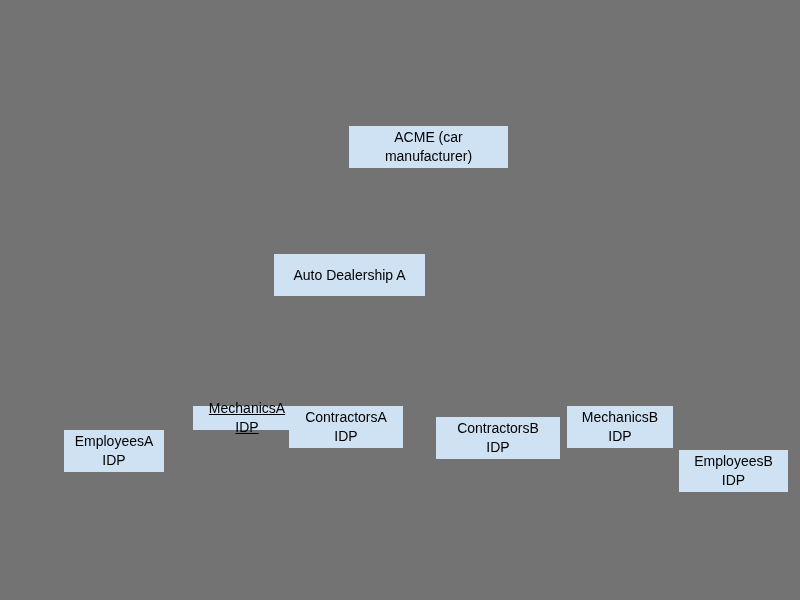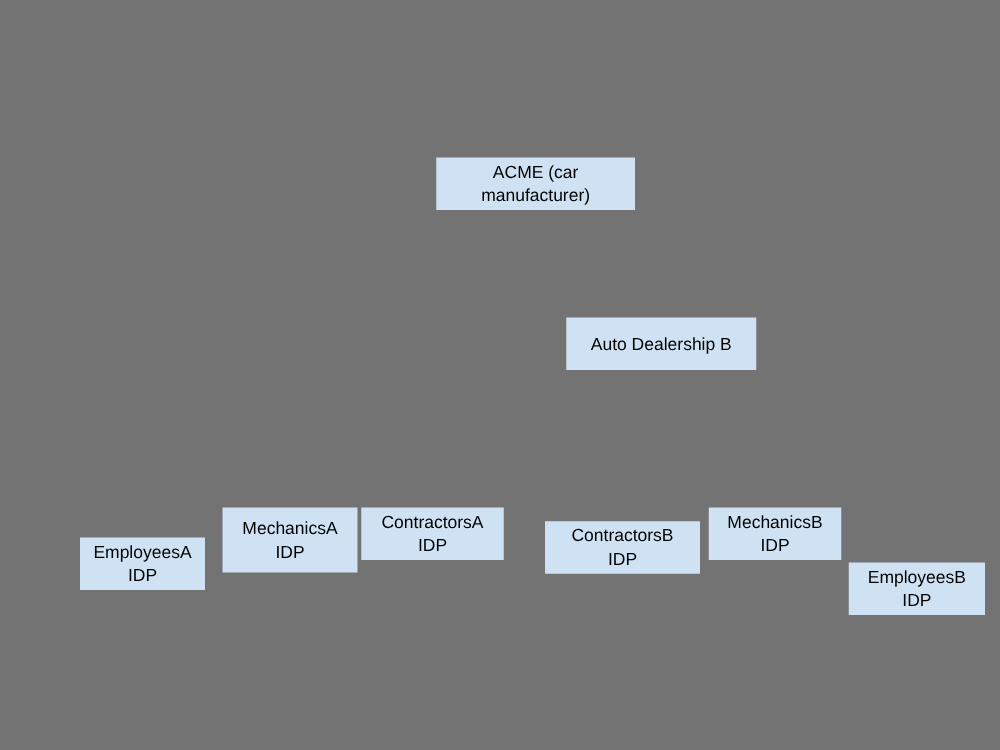--- a/index.html
+++ b/index.html
@@ -31,38 +31,38 @@
   }
   .node span {
     display: block;
     white-space: nowrap;
   }
   
   #node-acme          { left: 349px; top: 126px; width: 159px; height: 42px; }
   #node-dealership-a  { left: 274px; top: 254px; width: 151px; height: 42px; }
   #node-dealership-b  { left: 453px; top: 254px; width: 152px; height: 42px; }
   #node-employees-a   { left:  64px; top: 430px; width: 100px; height: 42px; }
-  #node-mechanics-a   { left: 178px; top: 406px; width: 108px; height: 52px; }
+  #node-mechanics-a   { left: 193px; top: 406px; width: 108px; height: 24px; text-decoration: underline; }
   #node-contractors-a { left: 289px; top: 406px; width: 114px; height: 42px; }
   #node-contractors-b { left: 436px; top: 417px; width: 124px; height: 42px; }
   #node-mechanics-b   { left: 567px; top: 406px; width: 106px; height: 42px; }
   #node-employees-b   { left: 679px; top: 406px; width: 109px; height: 42px; margin-top: 44px; }
 </style>
 </head>
 <body>
 
 <div id="canvas">
 
   <div class="node" id="node-acme">
     <span>ACME (car</span>
     <span>manufacturer)</span>
   </div>
 
-  <div class="node" id="node-dealership-b">
-    <span>Auto Dealership B</span>
+  <div class="node" id="node-dealership-a">
+    <span>Auto Dealership A</span>
   </div>
 
   <div class="node" id="node-employees-a">
     <span>EmployeesA</span>
     <span>IDP</span>
   </div>
   <div class="node" id="node-mechanics-a">
     <span>MechanicsA</span>
     <span>IDP</span>
   </div>

